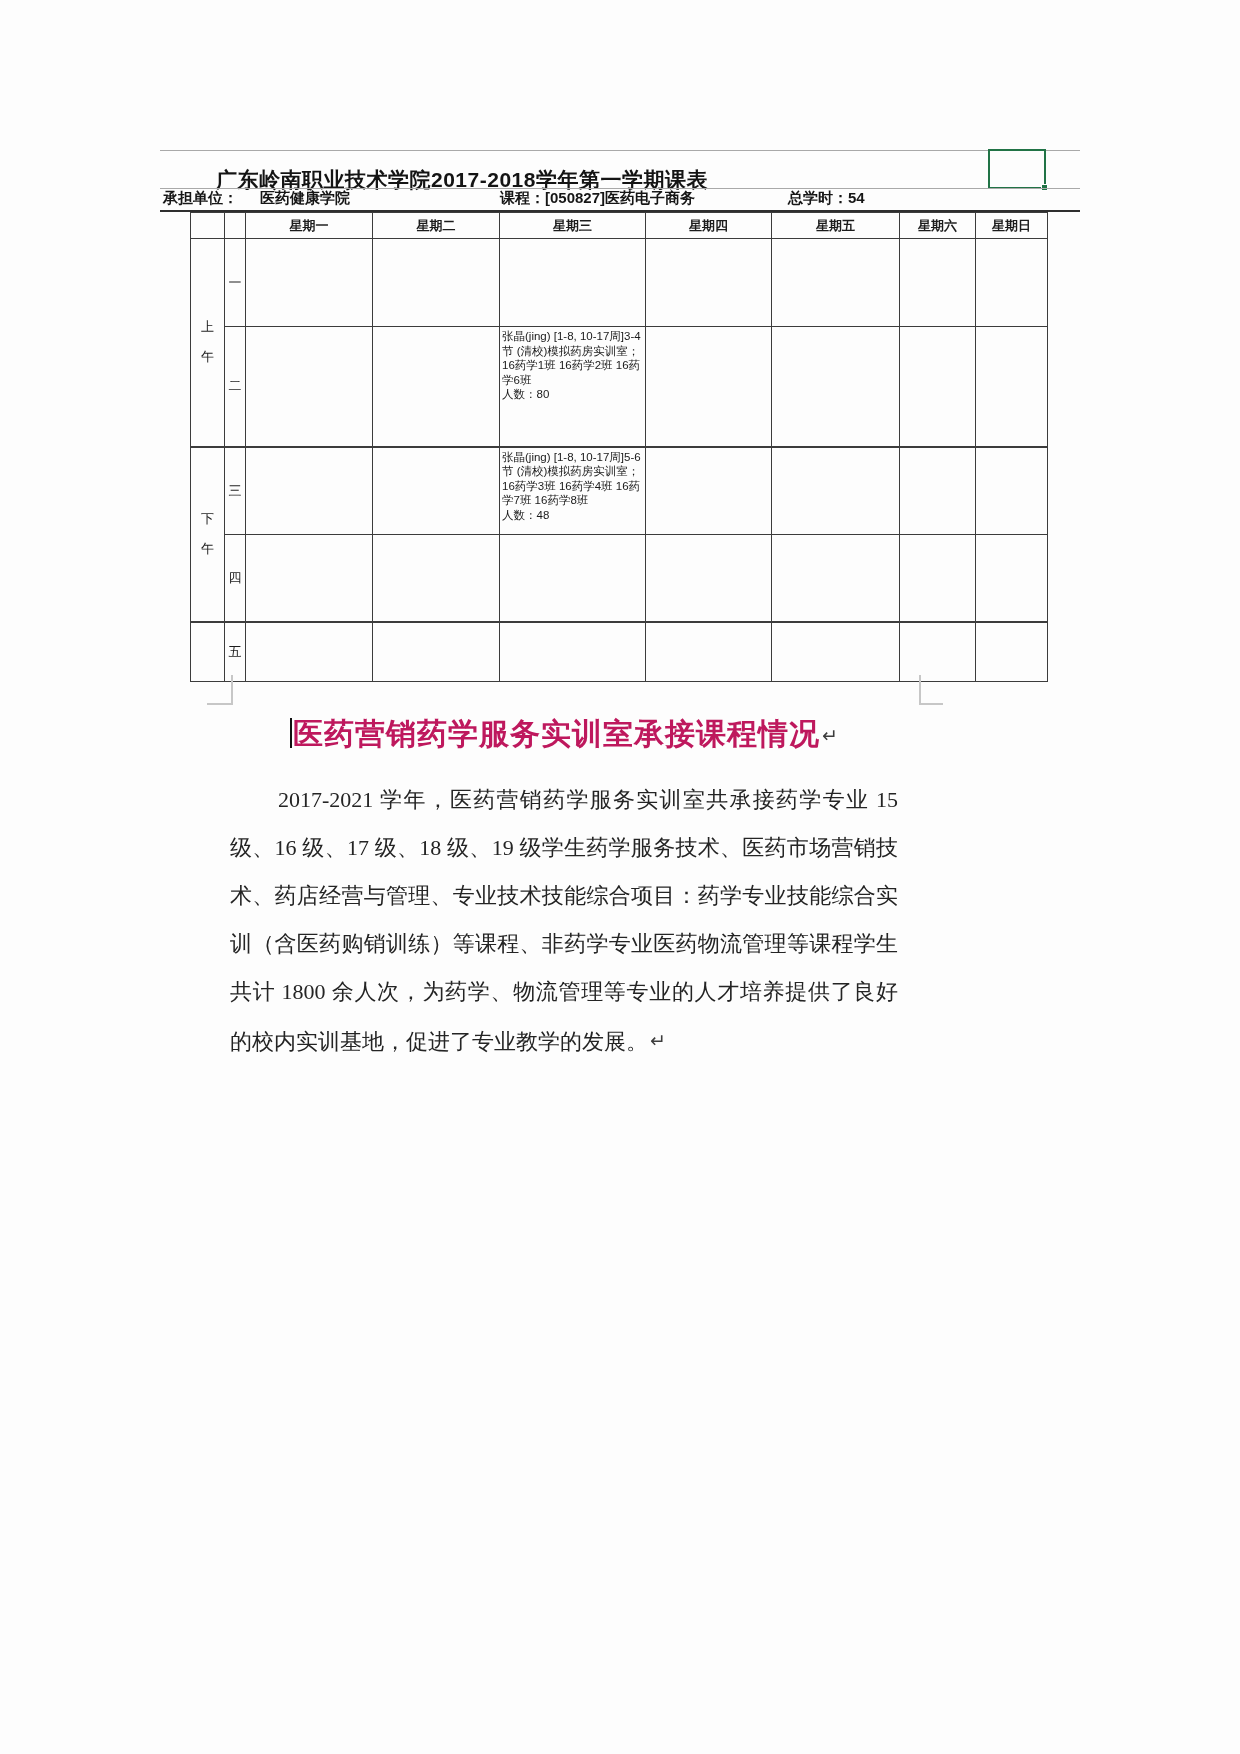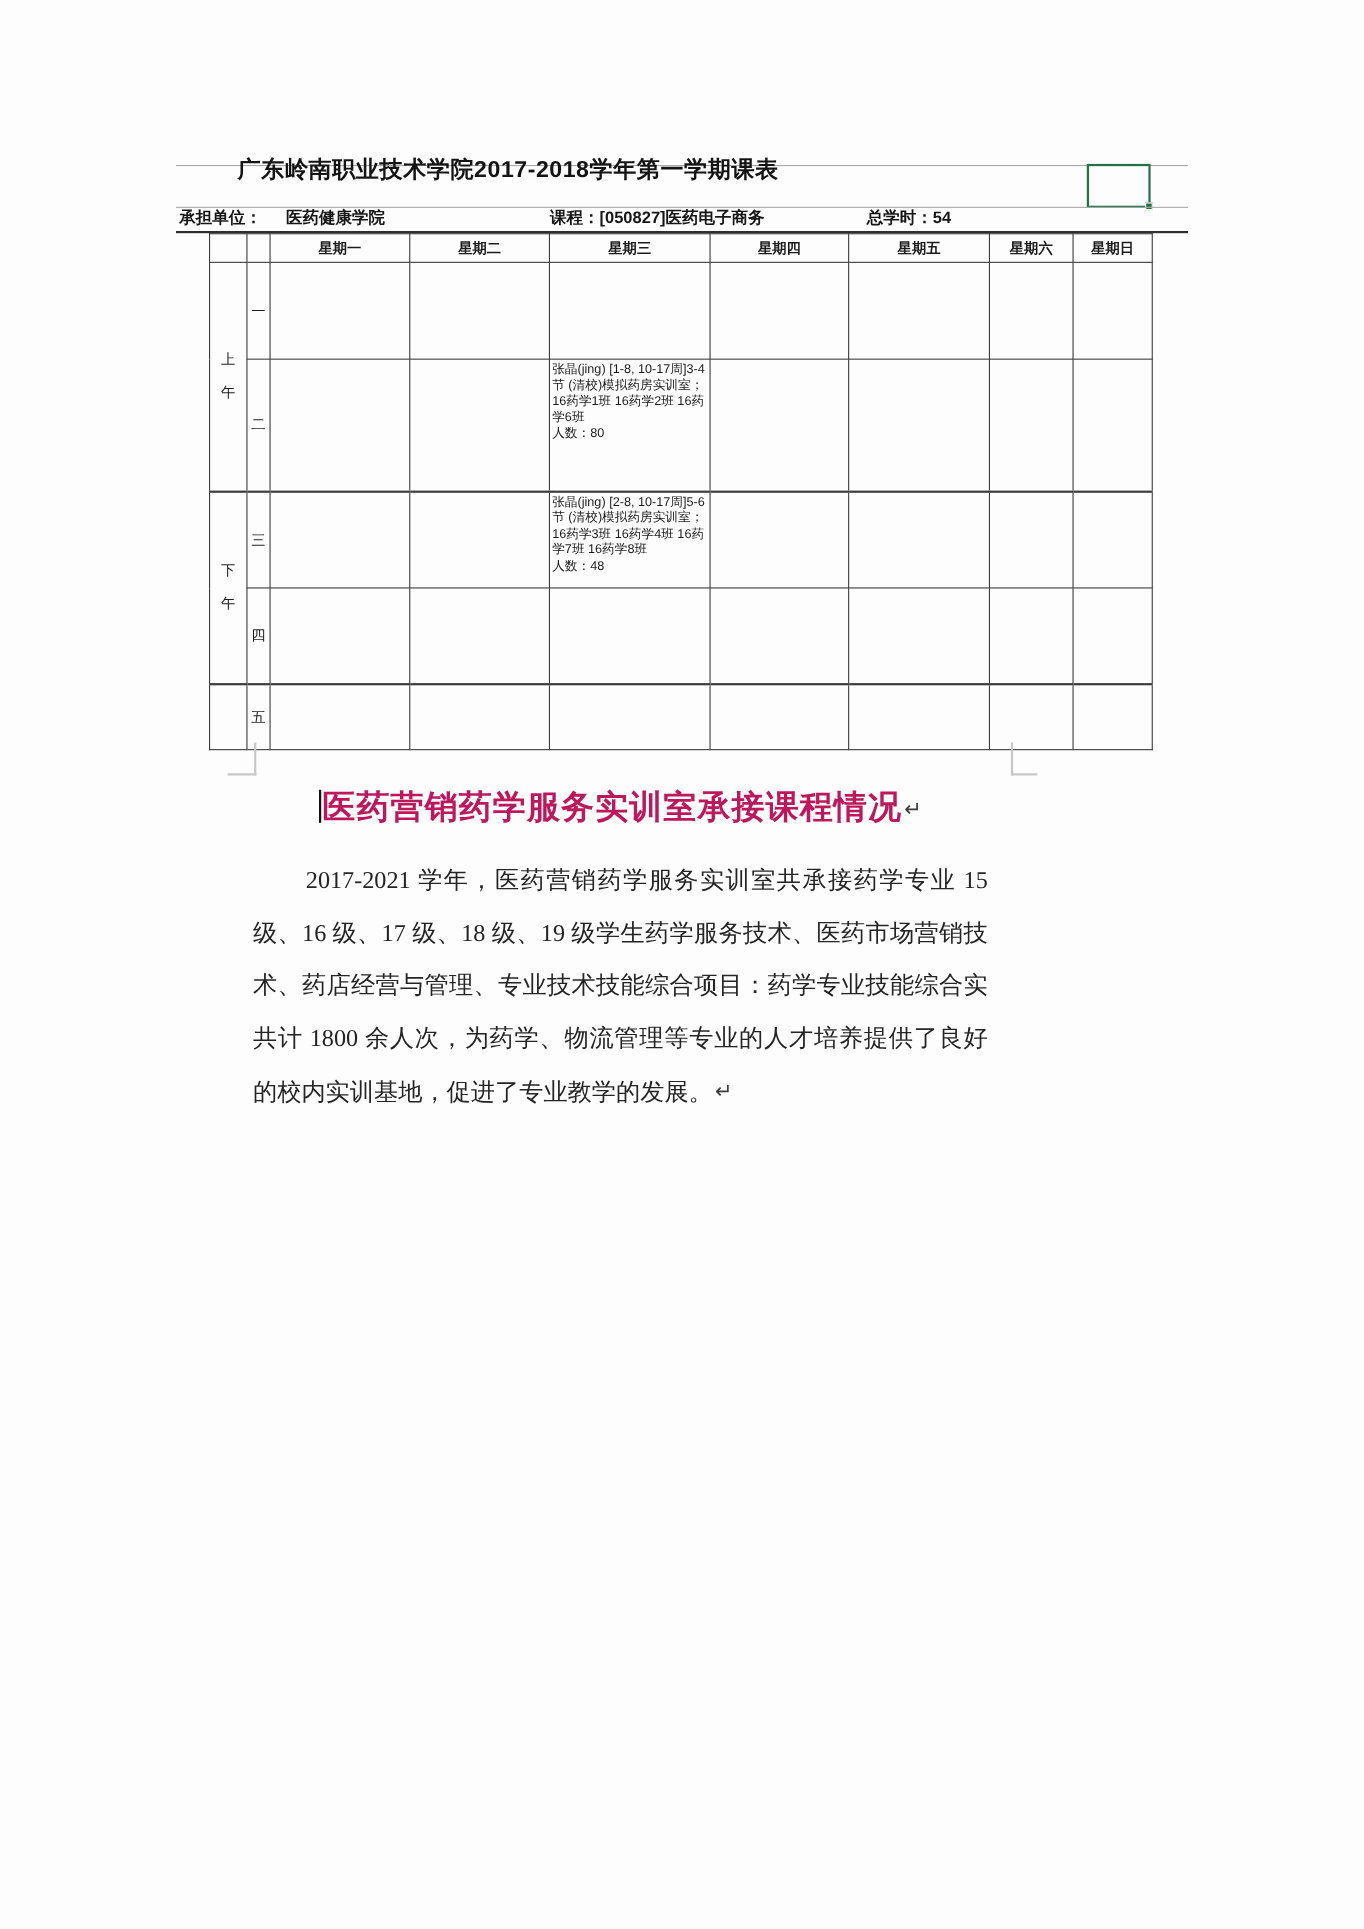--- a/index.html
+++ b/index.html
@@ -12,21 +12,21 @@
     color:#222;
     overflow:hidden;
   }
 
   
   .excel-block { position:absolute; left:160px; top:140px; width:920px; height:520px; }
   .gridline { position:absolute; left:0; width:920px; height:1px; background:#a9a9a9; }
   .gl1 { top:10px; }
   .gl2 { top:48px; }
   .xl-title {
-    position:absolute; left:56px; top:0;
+    position:absolute; left:56px; top:26px;
     font-size:21px; font-weight:bold; color:#141414;
     letter-spacing:0.5px; white-space:nowrap;
   }
   .active-cell {
     position:absolute; left:828px; top:9px; width:58px; height:40px;
     border:2px solid #217346; background:transparent;
   }
   .fill-handle {
     position:absolute; right:-4px; bottom:-4px; width:7px; height:7px;
     background:#217346; border:1px solid #ffffff;
@@ -168,21 +168,21 @@
       <td class="slot"></td>
       <td class="slot"></td>
       <td class="slot"></td>
     </tr>
     <tr class="r3 section-start">
       <td class="ampm" rowspan="2"><span class="vtxt">下午</span></td>
       <td class="period">三</td>
       <td class="slot"></td>
       <td class="slot"></td>
       <td class="class-cell">
-        <div class="class-text">张晶(jing) [2-8, 10-17周]5-6节 (清校)模拟药房实训室；16药学3班 16药学4班 16药学7班 16药学8班</div>
+        <div class="class-text">张晶(jing) [1-8, 10-17周]5-6节 (清校)模拟药房实训室；16药学3班 16药学4班 16药学7班 16药学8班</div>
         <div class="class-count">人数：48</div>
       </td>
       <td class="slot"></td>
       <td class="slot"></td>
       <td class="slot"></td>
       <td class="slot"></td>
     </tr>
     <tr class="r4">
       <td class="period">四</td>
       <td class="slot"></td>
@@ -212,15 +212,16 @@
 <div class="corner-mark corner-right"></div>
 
 <div class="doc-heading-wrap">
   <span class="text-cursor"></span><span class="doc-heading">医药营销药学服务实训室承接课程情况</span><span class="para-mark">↵</span>
 </div>
 
 <div class="doc-para">
   <div class="doc-line jline first">2017-2021 学年，医药营销药学服务实训室共承接药学专业 15</div>
   <div class="doc-line jline">级、16 级、17 级、18 级、19 级学生药学服务技术、医药市场营销技</div>
   <div class="doc-line jline">术、药店经营与管理、专业技术技能综合项目：药学专业技能综合实</div>
+  <div class="doc-line jline">训（含医药购销训练）等课程、非药学专业医药物流管理等课程学生</div>
   <div class="doc-line jline">共计 1800 余人次，为药学、物流管理等专业的人才培养提供了良好</div>
   <div class="doc-line last"><span>的校内实训基地，促进了专业教学的发展。</span><span class="para-mark">↵</span></div>
 </div>
 
 </body></html>

